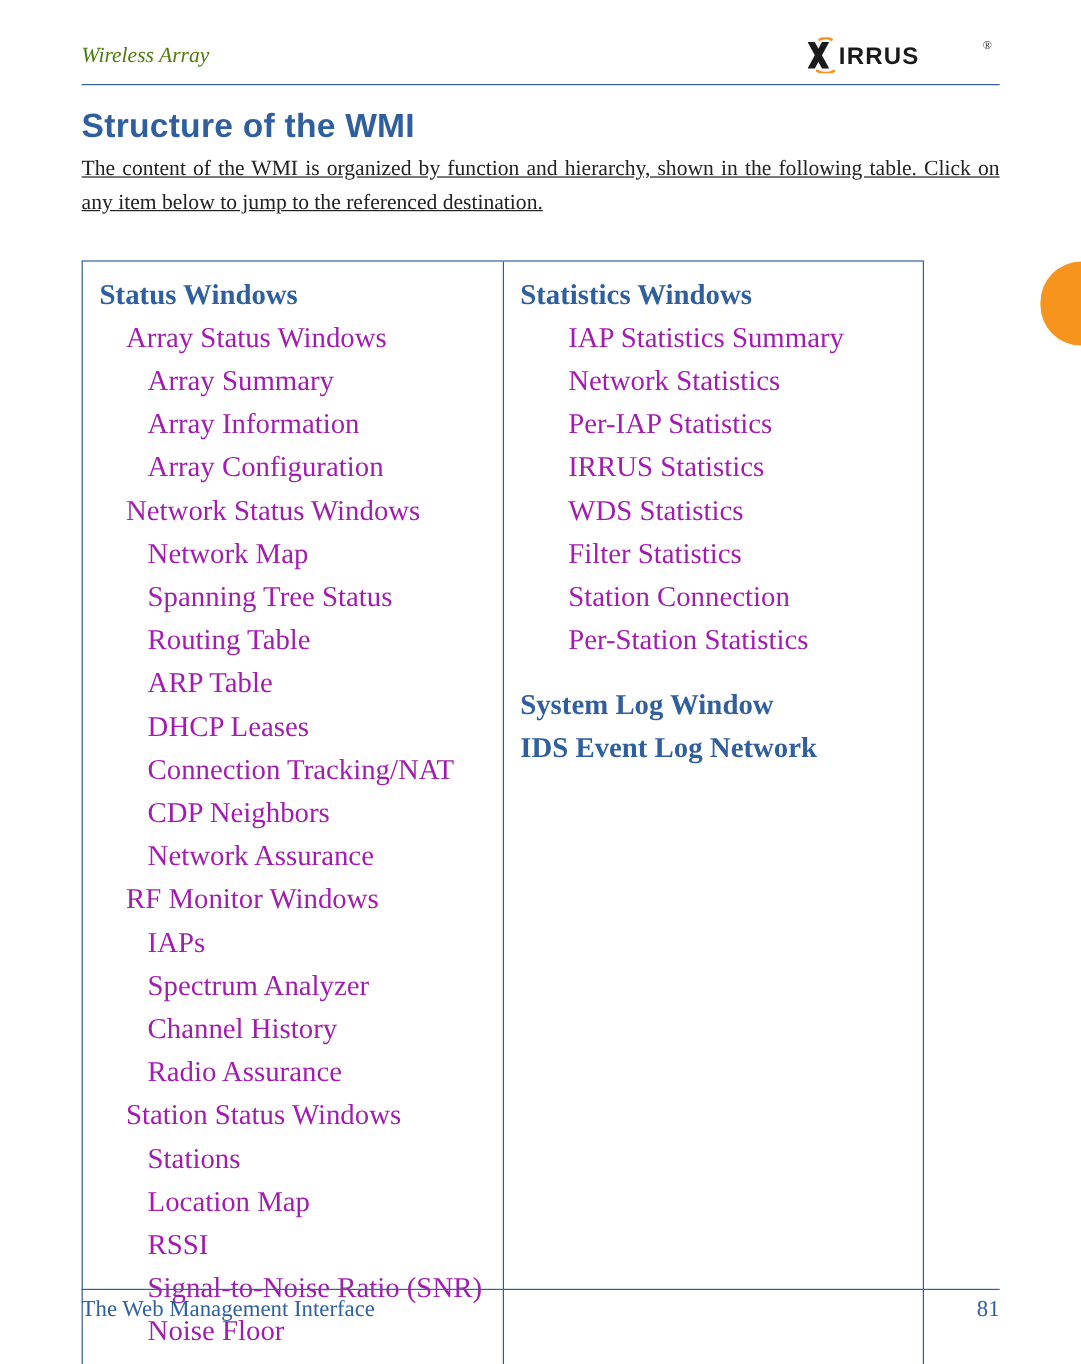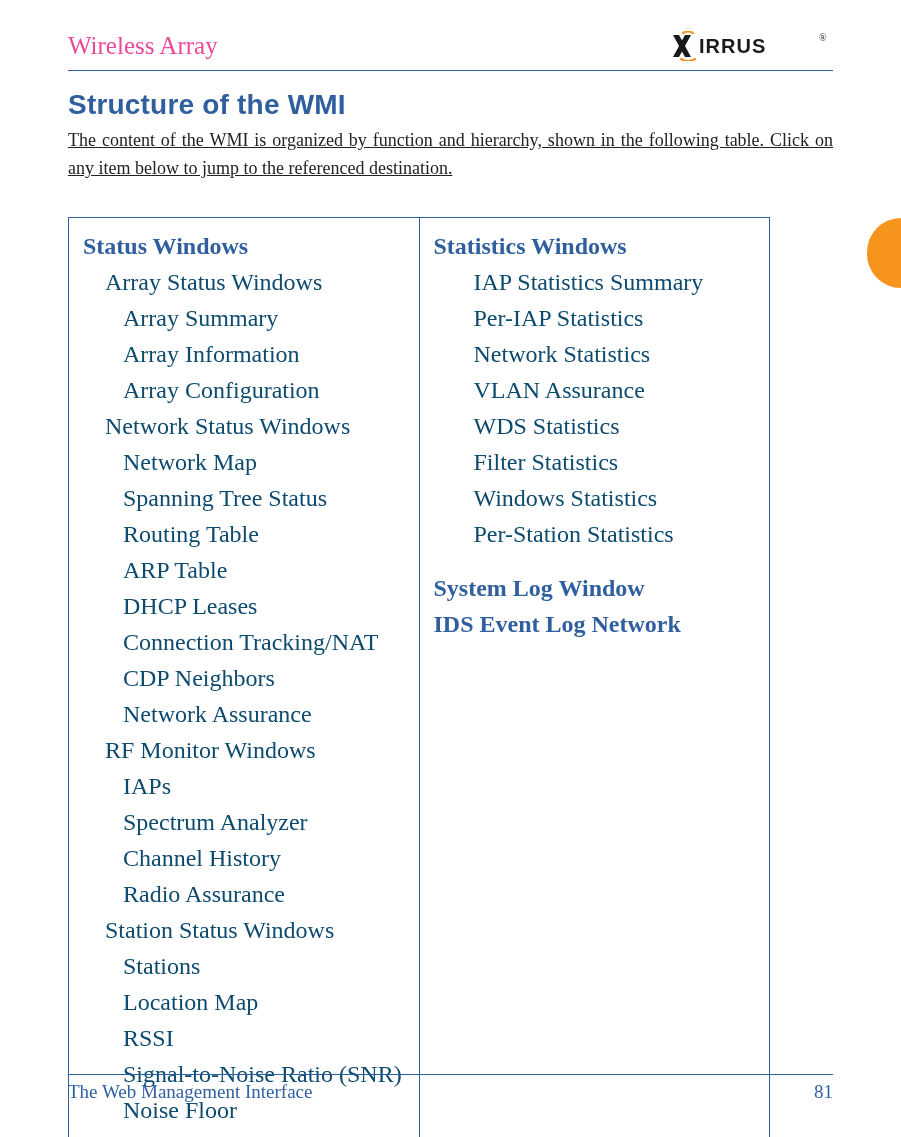--- a/index.html
+++ b/index.html
@@ -14,22 +14,23 @@
     padding:28px 68px 0 68px;
   }
   
   .running-header{
     display:flex;
     justify-content:space-between;
     align-items:center;
     height:36px;
   }
   .running-header .product{
-    color:#ec4899;
-    font-size:25px;
+    color:#4d7c0f;
+    font-size:18px;
+    font-style:italic;
   }
   .logo{
     display:flex;
     align-items:flex-end;
     gap:6px;
   }
   .logo svg{display:block}
   .header-rule{
     border:none;
     border-top:1px solid #3060a0;
@@ -72,21 +73,21 @@
   .nav-col .group-head{
     font-weight:700;
     color:#2f5f9f;
     margin:0;
   }
   .nav-col .group-head.top-gap{
     margin-top:18px;
   }
   .nav-col a{
     display:block;
-    color:#0c4a6e;
+    color:#a21caf;
     text-decoration:none;
     cursor:pointer;
   }
   .lv1{padding-left:22px}
   .lv2{padding-left:40px}
   
   .thumb-tab{
     position:absolute;
     right:0;
     top:218px;
@@ -169,26 +170,26 @@
       <a href="#" class="lv2">Location Map</a>
       <a href="#" class="lv2">RSSI</a>
       <a href="#" class="lv2">Signal-to-Noise Ratio (SNR)</a>
       <a href="#" class="lv2">Noise Floor</a>
       <a href="#" class="lv2">Max by IAP</a>
       <a href="#" class="lv2">Station Assurance</a>
     </div>
   <div class="nav-col" id="nav-right">
       <div class="group-head">Statistics Windows</div>
       <a href="#" class="lv2">IAP Statistics Summary</a>
+      <a href="#" class="lv2">Network Statistics</a>
       <a href="#" class="lv2">Per-IAP Statistics</a>
-      <a href="#" class="lv2">Network Statistics</a>
-      <a href="#" class="lv2">VLAN Assurance</a>
+      <a href="#" class="lv2">IRRUS Statistics</a>
       <a href="#" class="lv2">WDS Statistics</a>
       <a href="#" class="lv2">Filter Statistics</a>
-      <a href="#" class="lv2">Windows Statistics</a>
+      <a href="#" class="lv2">Station Connection</a>
       <a href="#" class="lv2">Per-Station Statistics</a>
       <div class="group-head top-gap">System Log Window</div>
       <div class="group-head">IDS Event Log Network</div>
     </div>
 </div>
 
 <div class="thumb-tab"></div>
 
 <div class="page-footer">
   <hr class="footer-rule">

